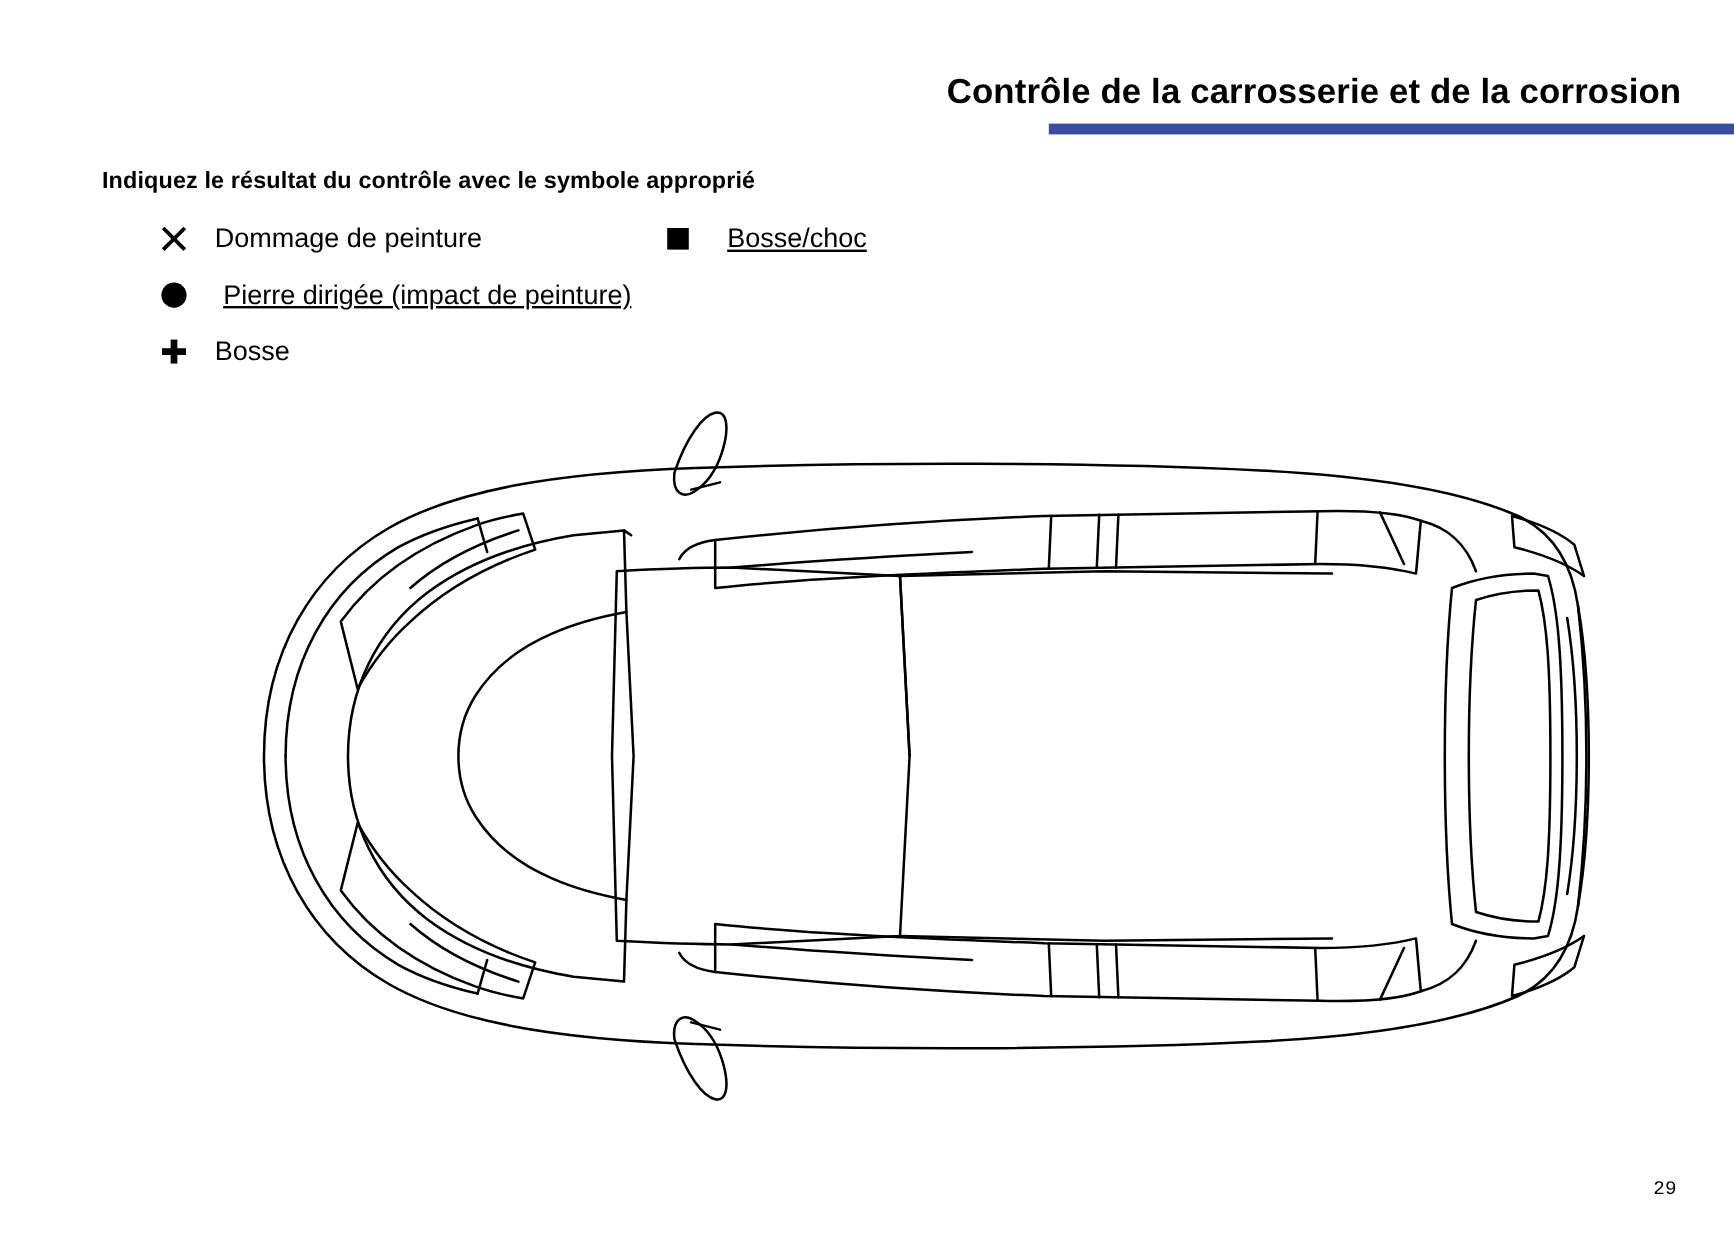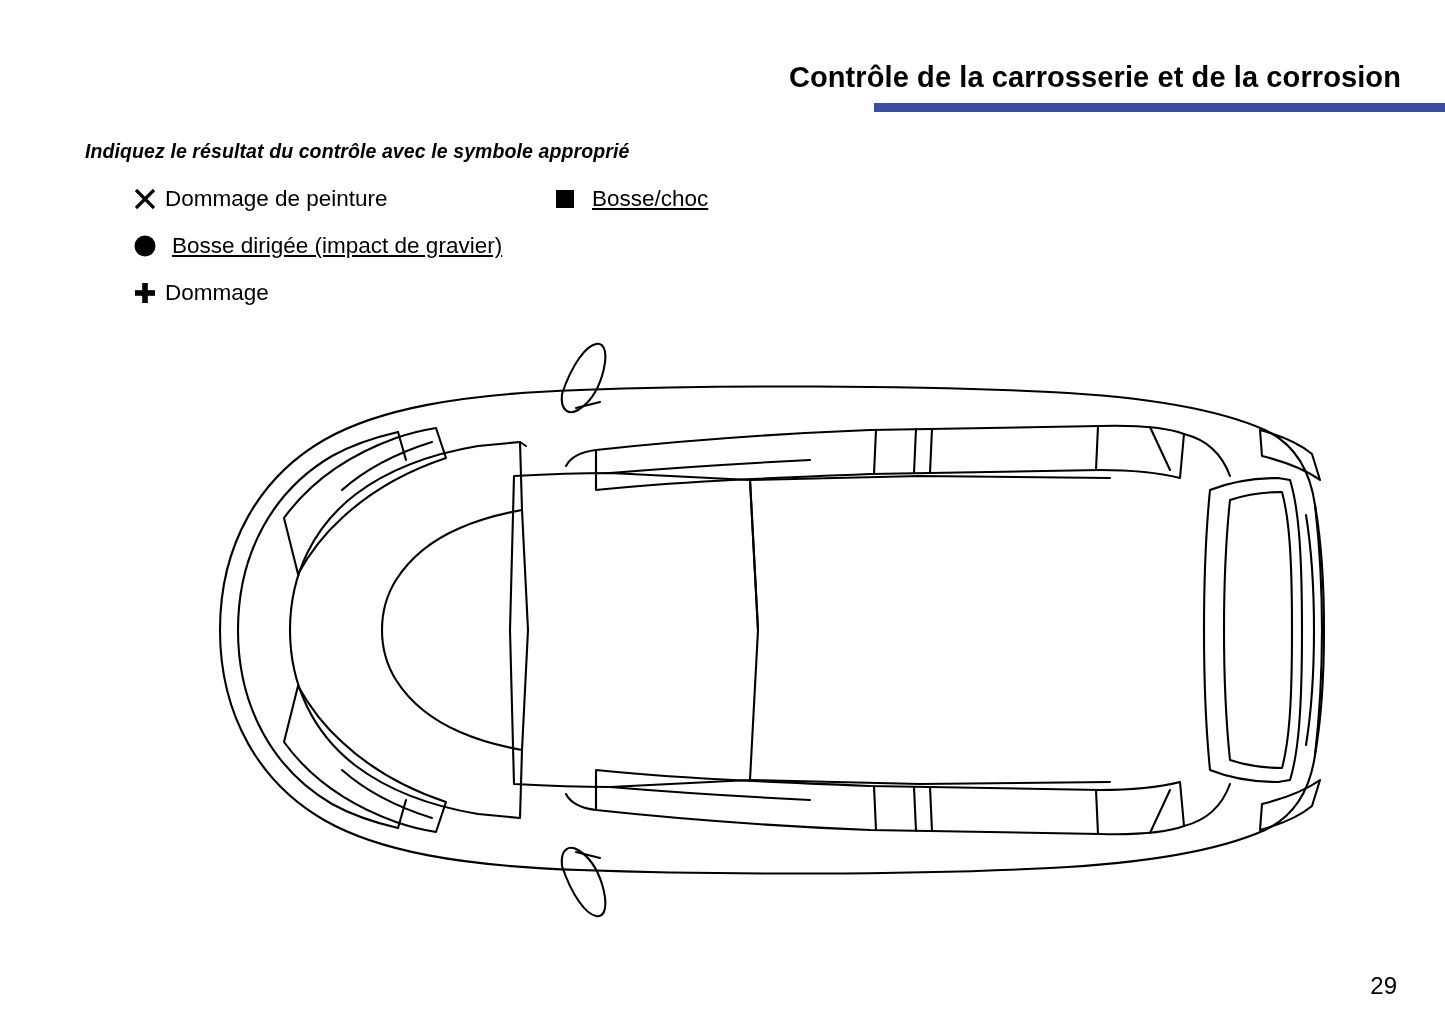--- a/index.html
+++ b/index.html
@@ -40,38 +40,38 @@
   }
 
   
   .instruction {
     position: absolute;
     top: 140px;
     left: 85px;
     font-size: 19.5px;
     font-weight: bold;
     letter-spacing: 0.1px;
-    font-style: italic;
   }
 
   
   .legend {
     position: absolute;
     top: 182px;
     left: 128px;
     width: 1000px;
   }
   .legend-row {
     display: flex;
     align-items: flex-start;
     height: 47px;
   }
   .legend-cell {
     display: flex;
     align-items: center;
+    gap: 14px;
   }
   .legend-cell.col1 { width: 420px; }
   .legend-cell.col2 { width: 560px; }
   .sym {
     width: 34px;
     min-width: 34px;
     height: 34px;
     display: flex;
     align-items: center;
     justify-content: center;
@@ -93,21 +93,22 @@
     width: 1230px;
     height: 600px;
   }
   .car-wrap svg { display: block; }
 
   
   .page-number {
     position: absolute;
     bottom: 30px;
     right: 48px;
-    font-size: 24px;
+    font-size: 16px;
+    font-family: Liberation Mono, monospace;
   }
 </style>
 </head>
 <body>
 
 <div class="page-header">
   <div class="title">Contrôle de la carrosserie et de la corrosion</div>
 </div>
 <div class="header-rule"></div>
 
@@ -135,33 +136,33 @@
     </div>
   </div>
 
   <div class="legend-row">
     <div class="legend-cell col2">
       <span class="sym">
         <svg width="24" height="24" viewBox="0 0 24 24">
           <circle cx="12" cy="12" r="10.5" fill="#000"></circle>
         </svg>
       </span>
-      <span class="legend-label">Bosse dirigée (impact de gravier)</span>
+      <span class="legend-label">Pierre dirigée (impact de peinture)</span>
     </div>
   </div>
 
   <div class="legend-row">
     <div class="legend-cell col1">
       <span class="sym">
         <svg width="26" height="26" viewBox="0 0 26 26">
           <rect x="10.2" y="3" width="5.6" height="20" fill="#000"></rect>
           <rect x="3" y="10.2" width="20" height="5.6" fill="#000"></rect>
         </svg>
       </span>
-      <span class="legend-label">Dommage</span>
+      <span class="legend-label">Bosse</span>
     </div>
     <div class="legend-cell col2"></div>
   </div>
 
 </div>
 
 <div class="car-wrap">
 <svg width="1230" height="600" viewBox="0 0 1230 600" fill="none" stroke="#000" stroke-width="2.1" stroke-linejoin="round" stroke-linecap="round">
 
   <path d="M110 300

